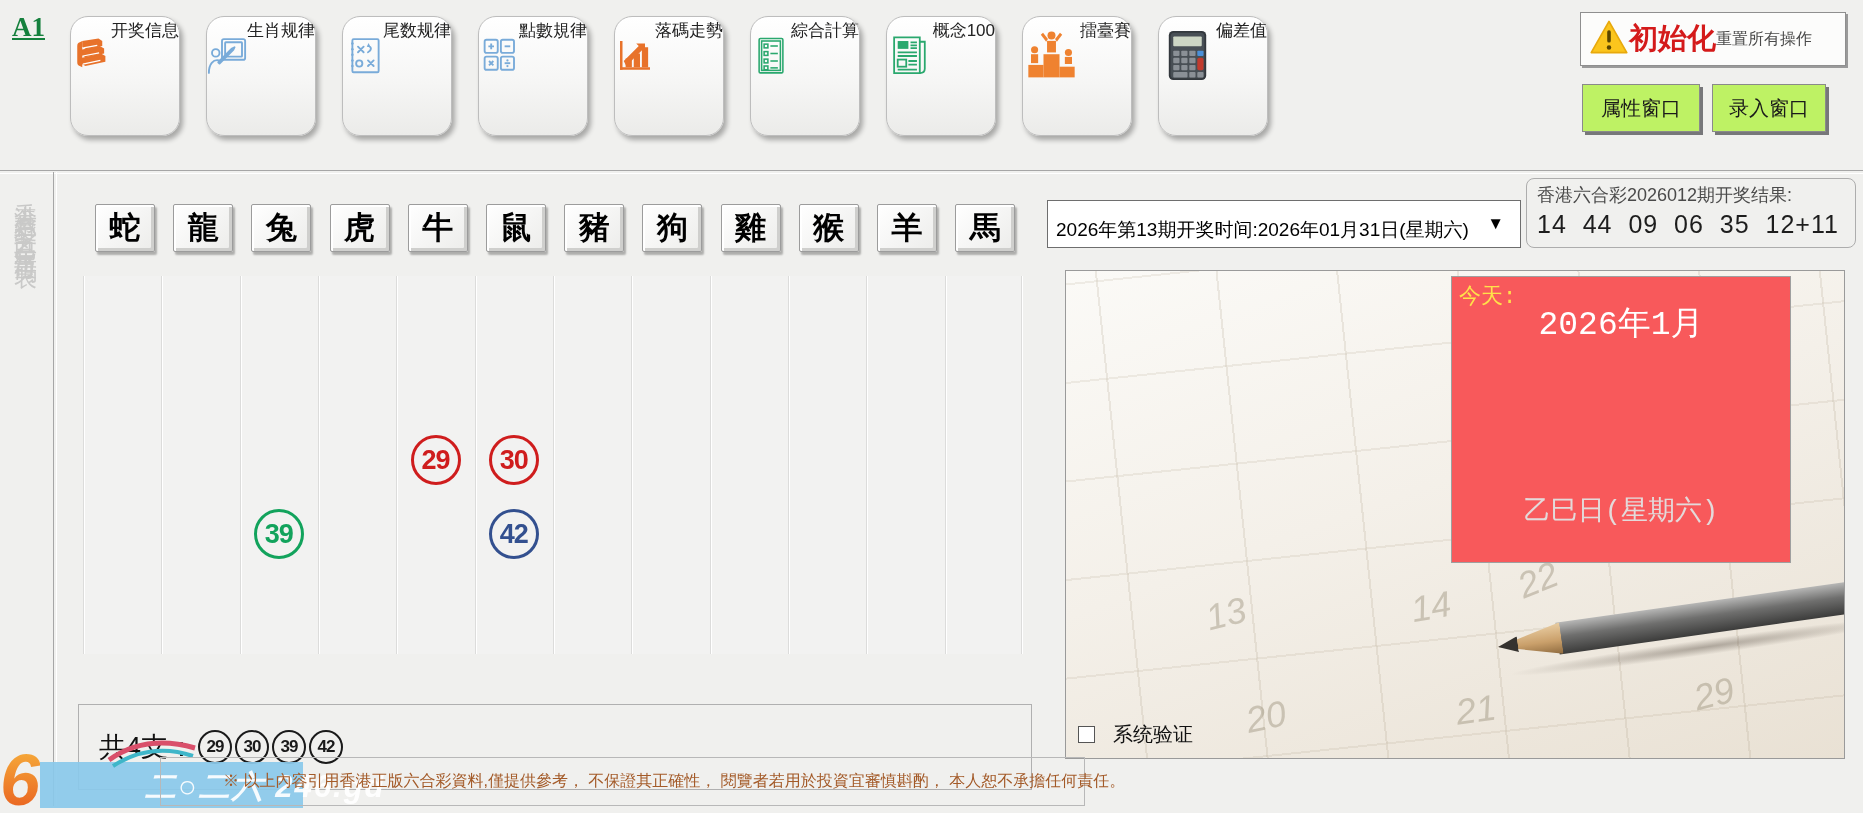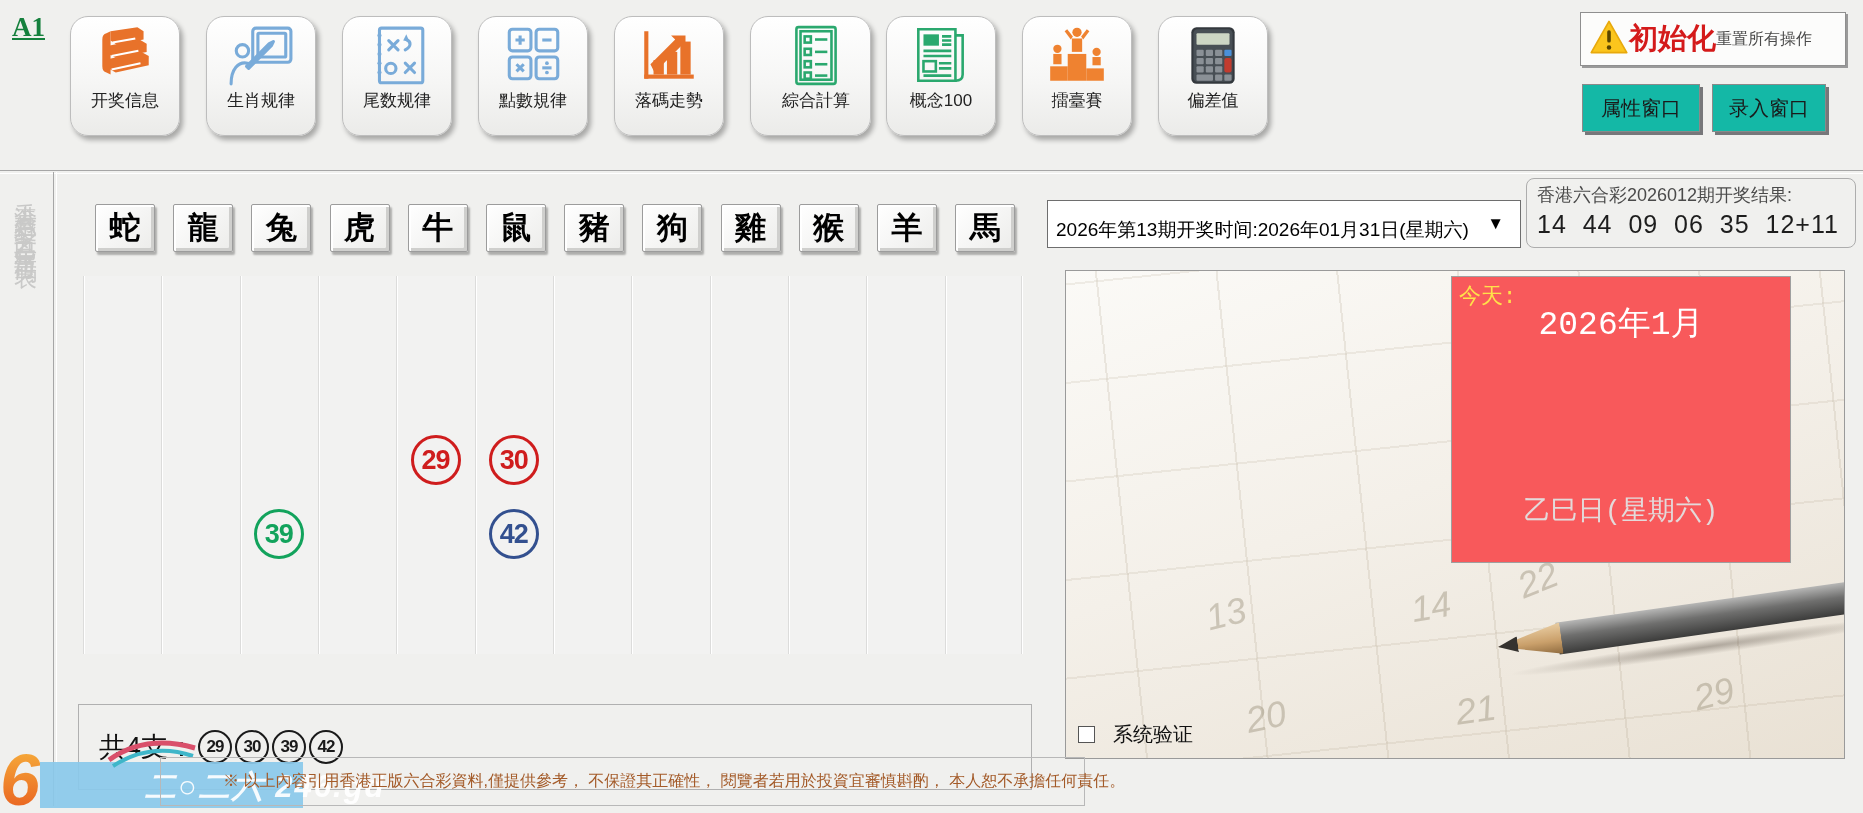--- a/index.html
+++ b/index.html
@@ -9,32 +9,32 @@
 
   
   .a1{left:12px;top:12px;font-family:"Liberation Serif",serif;font-weight:bold;
       font-size:27px;color:#15803d;text-decoration:underline;}
 
   
   .tool-btn{position:absolute;top:16px;width:108px;height:118px;border-radius:18px;
       background:linear-gradient(180deg,#ffffff,#f6f6f5 55%,#ebebe9);
       border:1px solid #bdbdbd;
       box-shadow:3px 4px 5px rgba(0,0,0,.30), inset 0 1px 0 #fff;
-      display:flex;flex-direction:column;align-items:center;justify-content:flex-start;cursor:pointer;}
+      display:flex;flex-direction:row;justify-content:flex-start;cursor:pointer;}
   .tb-icon{width:66px;height:62px;margin-top:8px;}
   .tb-icon svg{width:100%;height:100%;}
   .tb-label{font-size:17px;color:#222;margin-top:2px;white-space:nowrap;}
 
   
   .init-btn{left:1580px;top:12px;width:248px;height:52px;background:#fcfcfb;
       border:1px solid #8f8f8f;box-shadow:2px 2px 0 #9a9a9a;
       display:flex;align-items:center;gap:0;padding:0 8px;cursor:pointer;}
   .init-main{color:#d41a1a;font-size:29px;font-weight:bold;}
   .init-sub{color:#4a4a4a;font-size:16px;}
-  .win-btn{position:absolute;top:84px;height:46px;background:#14b8a6;border:1px solid #8a8a8a;
+  .win-btn{position:absolute;top:84px;height:46px;background:#bef264;border:1px solid #8a8a8a;
       box-shadow:3px 3px 0 #77777a;font-size:20px;color:#1a1a1a;
       display:flex;align-items:center;justify-content:center;cursor:pointer;}
   .prop-btn{left:1582px;width:116px;}
   .entry-btn{left:1712px;width:112px;}
 
   
   .hsep{left:0;top:170px;width:1863px;height:2px;border-top:1px solid #a6a6a6;border-bottom:1px solid #fff;}
   .vsep{left:53px;top:172px;width:2px;height:634px;border-left:1px solid #a6a6a6;border-right:1px solid #fff;}
 
   
@@ -203,21 +203,21 @@
               <rect x="8" y="6" width="4" height="46"></rect>
               <rect x="8" y="48" width="48" height="4"></rect>
               <rect x="17" y="34" width="10" height="14"></rect>
               <rect x="30" y="26" width="10" height="22"></rect>
               <rect x="43" y="16" width="10" height="32"></rect>
               <path d="M14 38 L38 14 l-4 -4 h14 v14 l-4 -4 -26 26 z"></path>
             </g>
           </svg></div>
         <div class="tb-label">落碼走勢</div>
       </div>
-      <div class="tool-btn" style="left: 750px; padding-left: 11px;">
+      <div class="tool-btn" style="left: 750px;">
         <div class="tb-icon"><svg viewBox="0 0 64 60">
             <g fill="none" stroke="#2aa86e" stroke-width="2.5">
               <rect x="13" y="2" width="38" height="55" rx="2"></rect>
               <rect x="17" y="6" width="30" height="47"></rect>
               <rect x="21" y="11" width="6" height="6"></rect>
               <path d="M31 14 h12"></path>
               <rect x="21" y="23" width="6" height="6"></rect>
               <path d="M31 26 h12"></path>
               <rect x="21" y="35" width="6" height="6"></rect>
               <path d="M31 38 h12"></path>

